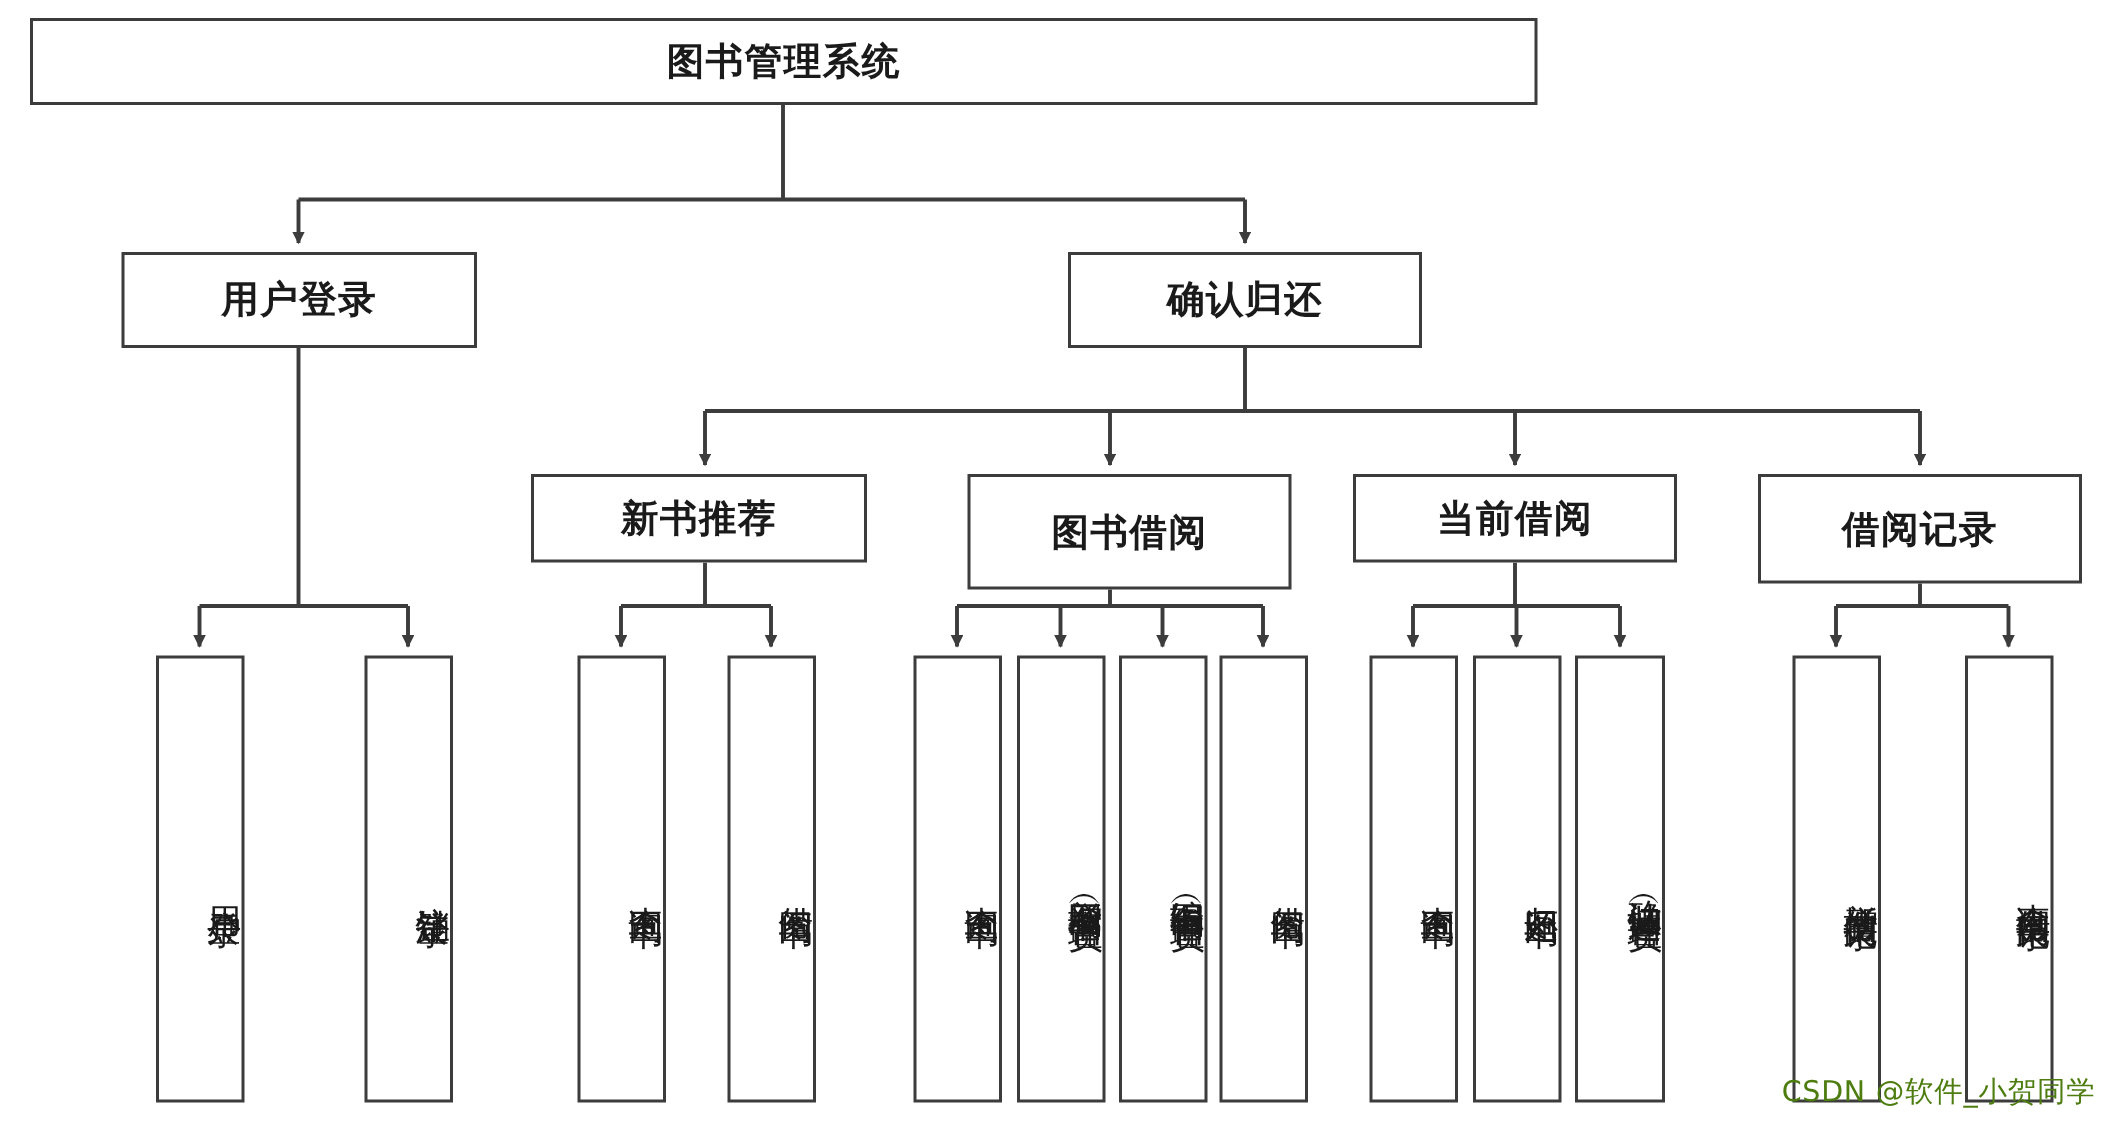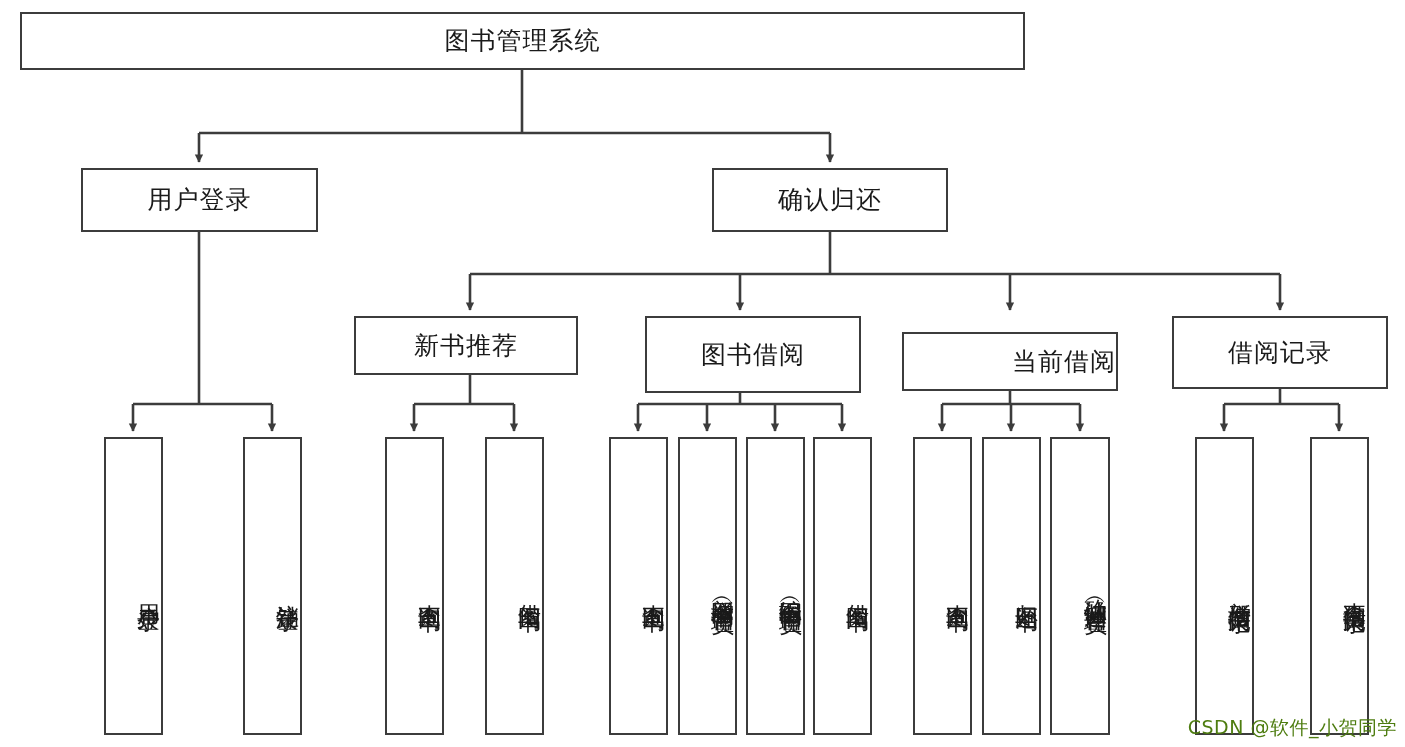--- a/index.html
+++ b/index.html
@@ -36,20 +36,21 @@
     display: flex;
     align-items: center;
     justify-content: center;
     color: #1a1a1a;
   }
   .node-h {
     font-size: 25px;
     letter-spacing: 1px;
     line-height: 1.1;
     white-space: nowrap;
+    font-weight: bold;
   }
   .node-v {
     writing-mode: vertical-rl;
     text-orientation: upright;
     font-size: 23px;
     line-height: 1.12;
     letter-spacing: 2px;
     align-items: flex-start;
     justify-content: center;
     padding-top: 8px;
@@ -137,21 +138,21 @@
   <div class="node node-h" style="left:712px; top:168px; width:236px; height:64px;">
     <span>确认归还</span>
   </div>
 
   <div class="node node-h" style="left:354px; top:316px; width:224px; height:59px;">
     <span>新书推荐</span>
   </div>
   <div class="node node-h" style="left:645px; top:316px; width:216px; height:77px;">
     <span>图书借阅</span>
   </div>
-  <div class="node node-h" style="left:902px; top:332px; width:216px; height:59px;justify-content:flex-end;">
+  <div class="node node-h" style="left:902px; top:316px; width:216px; height:59px;">
     <span>当前借阅</span>
   </div>
   <div class="node node-h" style="left:1172px; top:316px; width:216px; height:73px;">
     <span>借阅记录</span>
   </div>
 
   <div class="node node-v" style="left:104px; top:437px; width:59px; height:298px;">
     <span class="vlabel">用户登录</span>
   </div>
   <div class="node node-v" style="left:243px; top:437px; width:59px; height:298px;">

